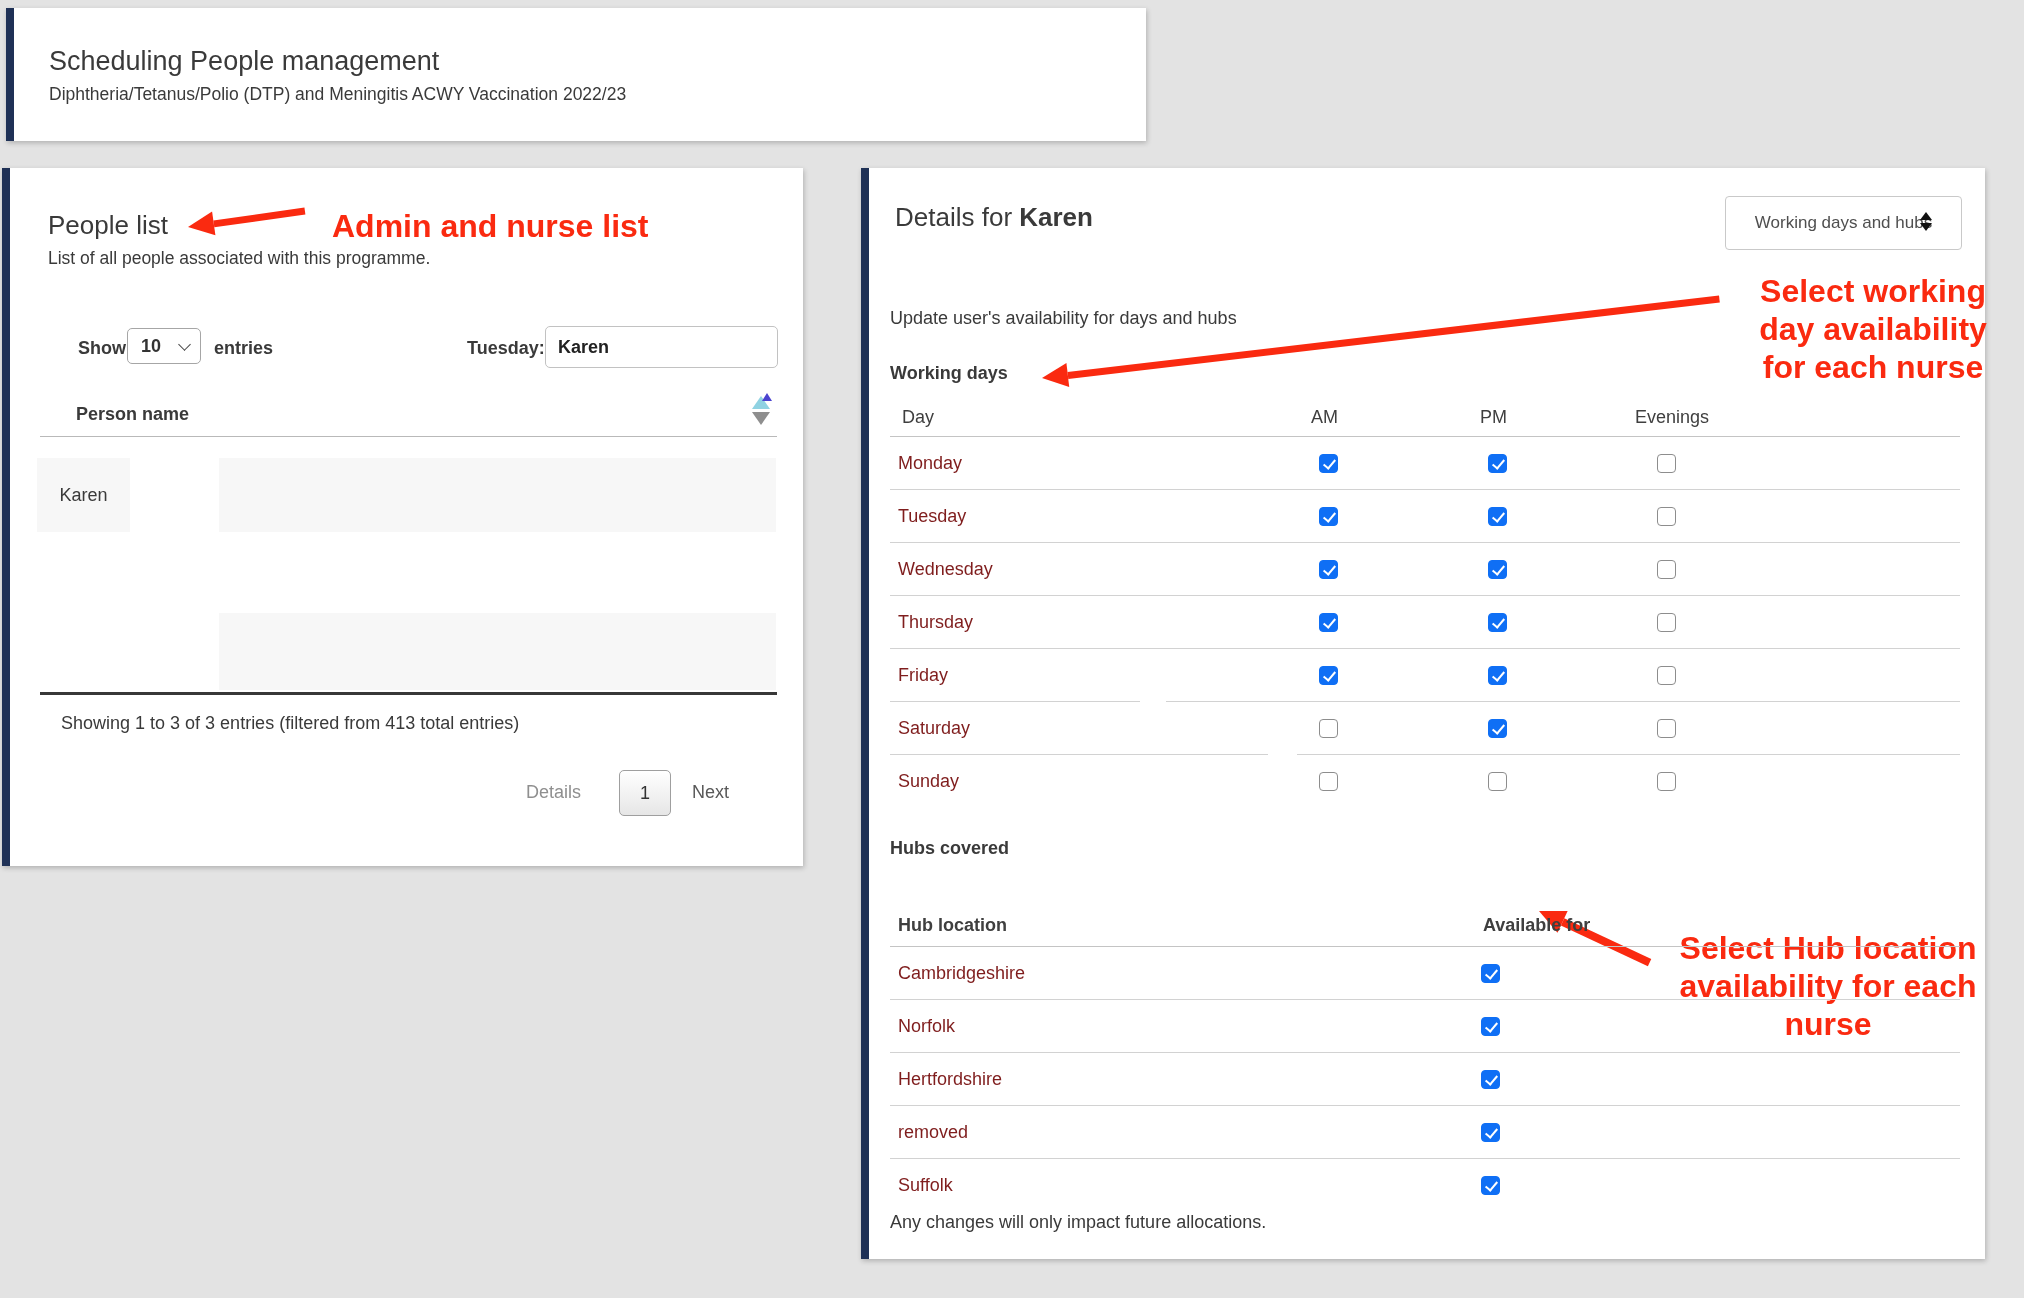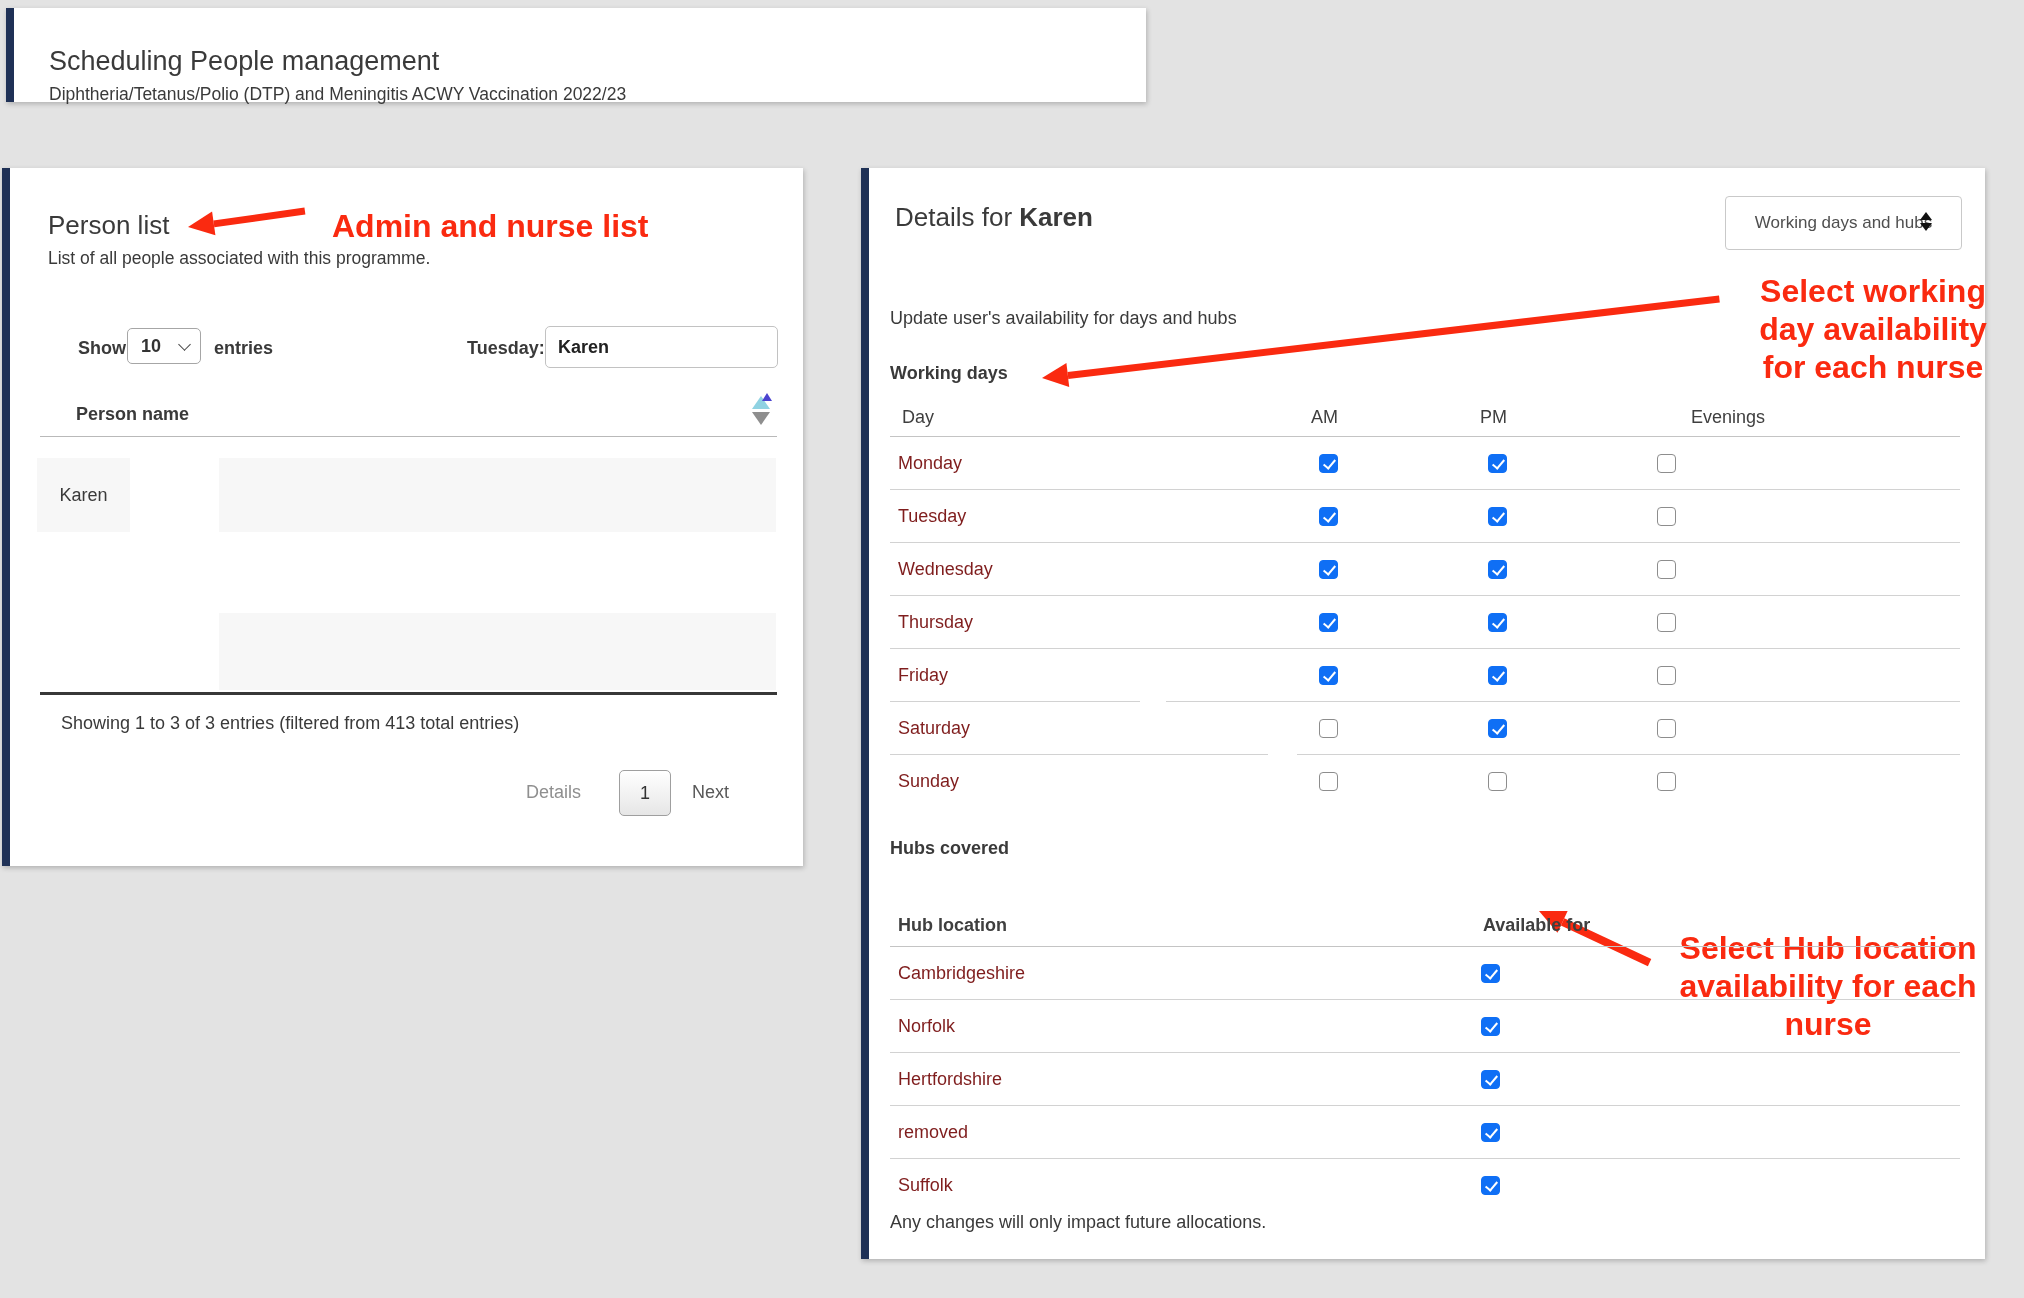--- a/index.html
+++ b/index.html
@@ -10,21 +10,21 @@
   }
   *{box-sizing:border-box;}
   html,body{margin:0;padding:0;}
   body{background:#e3e3e3;font-family:"Liberation Sans","DejaVu Sans",sans-serif;color:var(--ink);}
   #canvas{position:relative;width:2024px;height:1298px;background:#e3e3e3;overflow:hidden;}
 
   .card{position:absolute;background:#fff;box-shadow:1px 2px 5px rgba(0,0,0,0.22);}
   .accent{position:absolute;left:0;top:0;bottom:0;width:8px;background:var(--navy);}
 
   
-  #header-card{left:6px;top:8px;width:1140px;height:94px;}
+  #header-card{left:6px;top:8px;width:1140px;height:133px;}
   #header-card .title{position:absolute;left:43px;top:38px;font-size:27px;color:#3a3a3a;}
   #header-card .subtitle{position:absolute;left:43px;top:76px;font-size:17.5px;color:#3a3a3a;}
 
   
   #person-card{left:2px;top:168px;width:801px;height:698px;}
   .h2{position:absolute;font-size:26px;color:#3a3a3a;}
   .small{position:absolute;font-size:17.5px;color:#3a3a3a;}
   .bold18{font-size:18px;font-weight:bold;color:#3a3a3a;}
   #person-title{left:46px;top:42px;}
   #person-sub{left:46px;top:80px;}
@@ -74,21 +74,21 @@
   .tbl-head{position:relative;height:32px;border-bottom:1px solid #c4c4c4;}
   .tbl-head span{position:absolute;top:2px;font-size:18px;color:#3f3f3f;}
   .tbl-head .b{font-weight:bold;}
   .row{position:relative;height:53px;border-bottom:1px solid #d2d2d2;}
   .row.noline{border-bottom:none;}
   .row .rlabel{position:absolute;left:8px;top:16px;font-size:18px;color:#7f1d1d;}
   .cb{position:absolute;top:17px;width:19px;height:19px;border:1.5px solid #8d8d8d;border-radius:4px;background:#fff;}
   .cb.checked{border-color:var(--cb-blue);background:var(--cb-blue);}
   .cb.checked::after{content:"";position:absolute;left:5.5px;top:2px;width:5px;height:10px;border:solid #fff;border-width:0 2.6px 2.6px 0;transform:rotate(40deg);}
   .c-am{left:429px;} .c-pm{left:598px;} .c-ev{left:767px;}
-  .h-day{left:12px;} .h-am{left:421px;} .h-pm{left:590px;} .h-ev{left:801px;}
+  .h-day{left:12px;} .h-am{left:421px;} .h-pm{left:590px;} .h-ev{left:745px;}
   .gap{position:absolute;bottom:-2px;height:3px;background:#fff;}
   .gap-fri{left:250px;width:26px;}
   .gap-sat{left:378px;width:29px;}
 
   #hub-table{top:707px;}
   #hub-table .tbl-head{height:40px;margin-top:32px;}
   #hub-table .tbl-head span{top:8px;}
   .h-hub{left:8px;} .h-avail{left:593px;}
   .c-avail{left:591px;}
 
@@ -117,21 +117,21 @@
 
   <div class="card" id="header-card">
     <div class="accent"></div>
     <div class="title">Scheduling People management</div>
     <div class="subtitle">Diphtheria/Tetanus/Polio (DTP) and Meningitis ACWY Vaccination 2022/23</div>
   </div>
 
   <div class="card" id="person-card">
     <div class="accent"></div>
 
-    <div class="h2" id="person-title">Person list</div>
+    <div class="h2" id="person-title">People list</div>
     <div class="small" id="person-sub">List of all people associated with this programme.</div>
 
     <div class="anno" id="anno-person">Admin and nurse list</div>
     <div class="arrow" id="arrow-person">
       <div class="head"></div>
       <div class="shaft"></div>
     </div>
 
     <div class="ctrl-row">
       <span class="bold18" id="show-label">Show</span>

